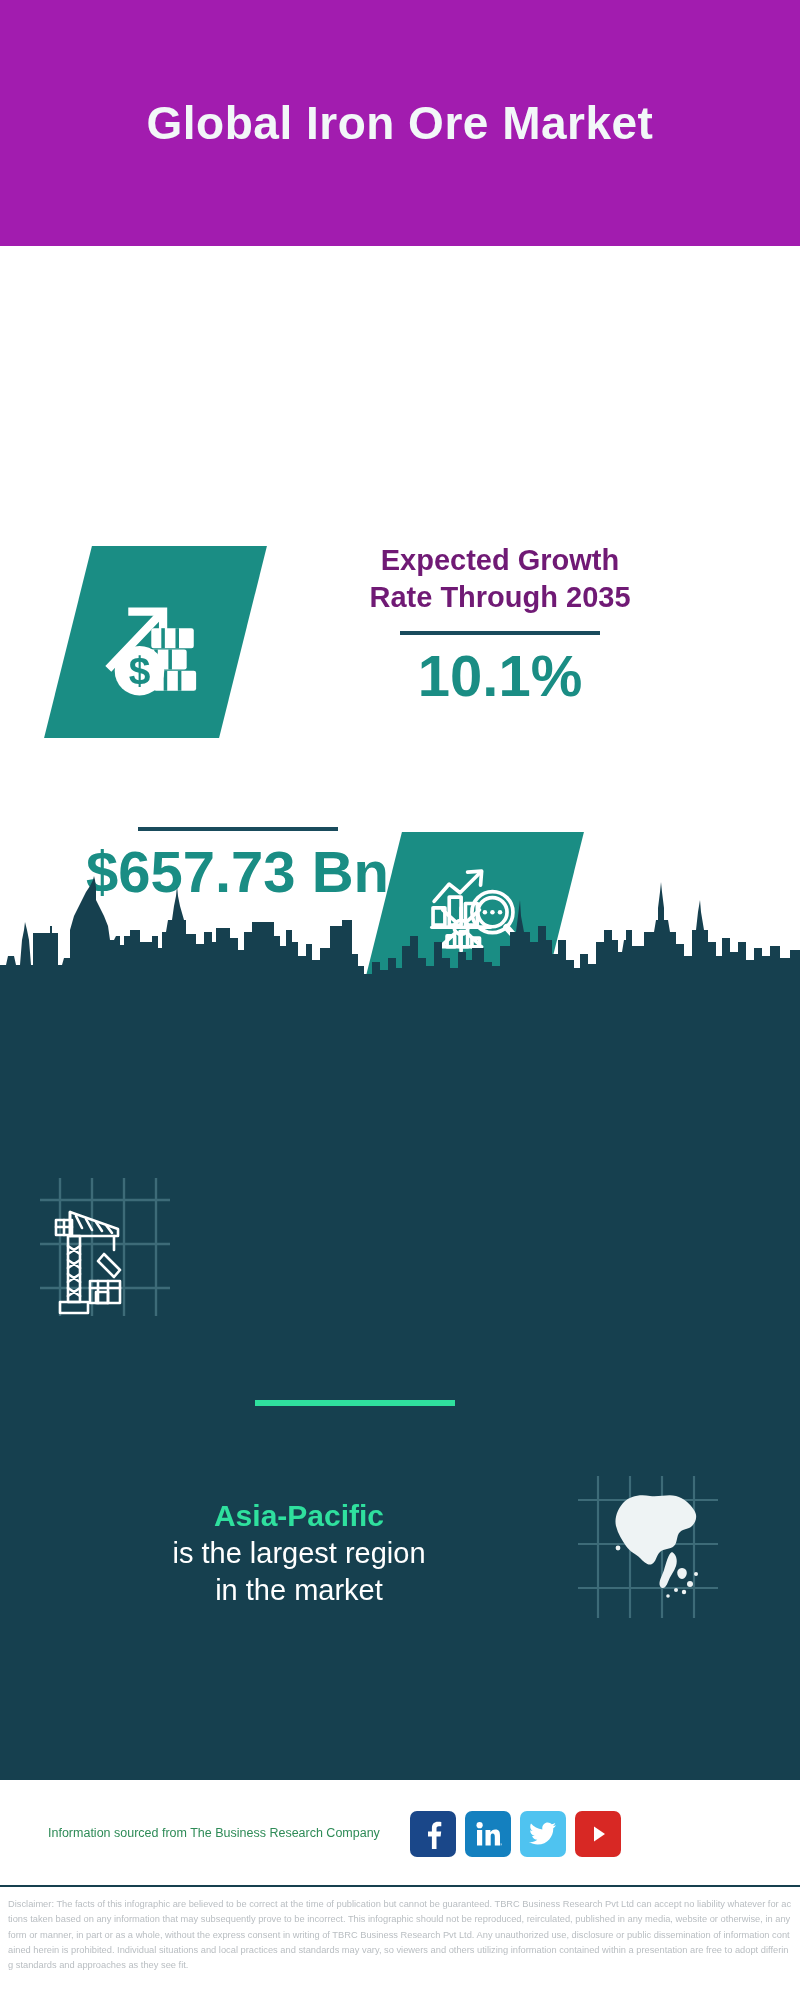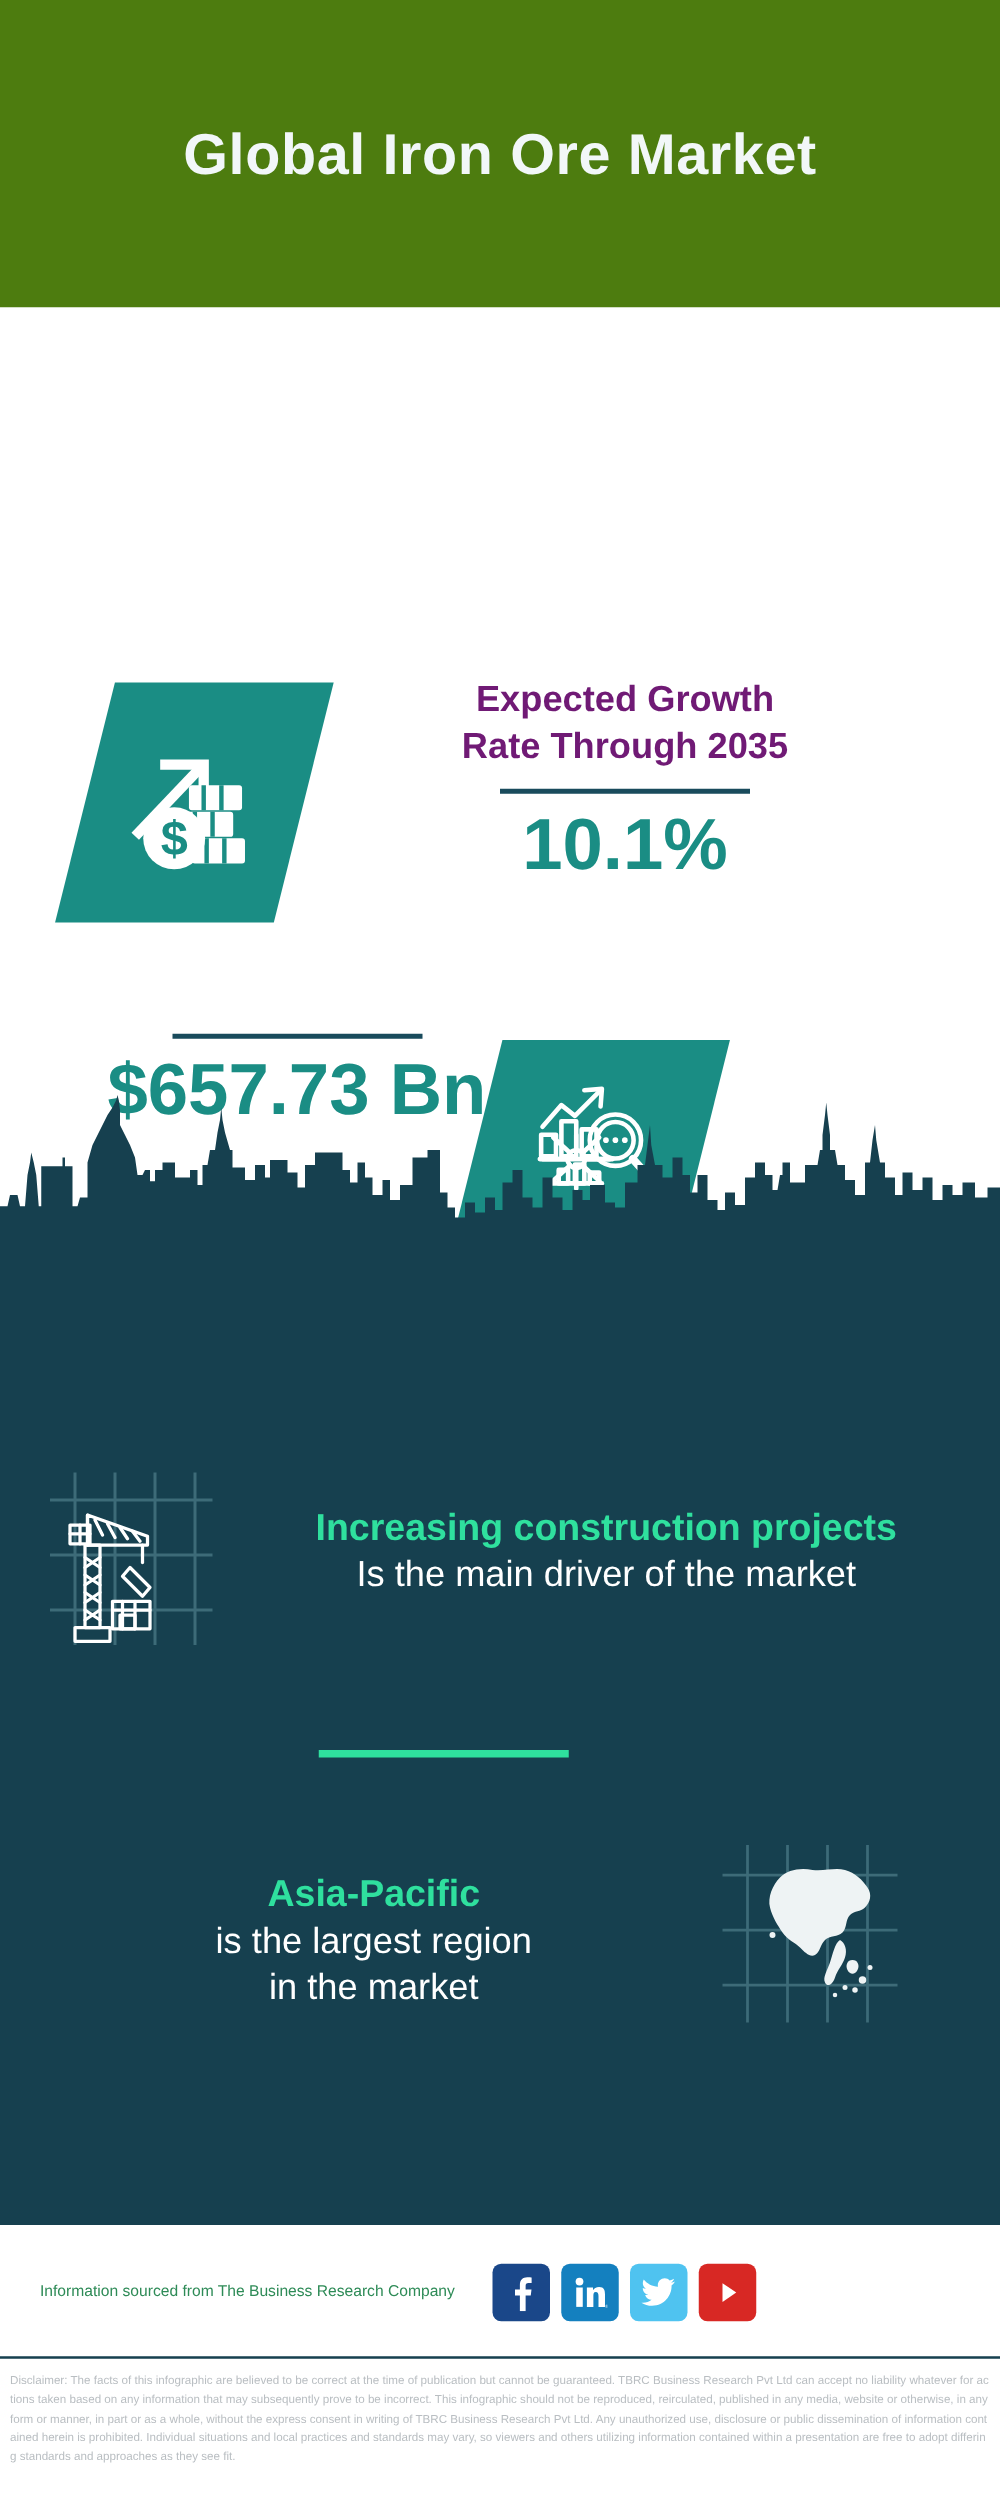--- a/index.html
+++ b/index.html
@@ -6,21 +6,21 @@
   html,body{ background:#ffffff; }
   body{
     width:800px; height:2000px; position:relative; overflow:hidden;
     font-family:"Liberation Sans", sans-serif;
     background:#ffffff;
   }
 
   
   .header{
     position:absolute; left:0; top:0; width:800px; height:246px;
-    background:#4d7c0f;
+    background:#a21caf;
     display:flex; align-items:center; justify-content:center;
   }
   .header-title{
     color:#f2f7f8; font-size:46px; font-weight:bold; letter-spacing:.5px;
     text-align:center;
   }
 
   
   .white-zone{
     position:absolute; left:0; top:246px; width:800px; height:742px;
@@ -81,21 +81,21 @@
     position:absolute; left:255px; top:412px; width:200px; height:6px;
     background:#2fe09e;
   }
 
   
   .footer{
     position:absolute; left:0; top:1782px; width:800px; height:105px;
     background:#ffffff; border-bottom:2px solid #16404f;
     display:flex; align-items:center;
   }
-  .footer-text{ margin-left:32px; width:350px; }
+  .footer-text{ margin-left:48px; width:350px; }
   .footer-line{
     color:#2e8b57; font-size:12.5px; line-height:1.65; display:block;
   }
   .socials{ display:flex; align-items:center; gap:9px; margin-left:12px; }
   .s-icon{
     width:46px; height:46px; border-radius:7px;
     display:flex; align-items:center; justify-content:center;
   }
   .s-fb{ background:#1a4789; }
   .s-li{ background:#1480bf; }
@@ -243,24 +243,20 @@
             <path d="M68 90 L80 98 M68 98 L80 90 M68 104 L80 112 M68 112 L80 104
                      M68 118 L80 126 M68 126 L80 118 M68 132 L80 140 M68 140 L80 132"></path>
             <rect x="60" y="146" width="28" height="11"></rect>
             <path d="M114 80 L114 94"></path>
             <path d="M104 98 L120 114 L114 121 L98 105 Z"></path>
             <rect x="90" y="125" width="30" height="22"></rect>
             <path d="M90 132 L120 132 M98 125 L98 147 M108 125 L108 147"></path>
             <rect x="96" y="136" width="12" height="11"></rect>
           </g>
         </svg>
-      </div>
-      <div class="row-text">
-        <span class="hl">Increasing construction projects</span>
-        <span class="sub">Is the main driver of the market</span>
       </div>
     </div>
 
     <div class="mid-rule"></div>
 
     <div class="row row-region">
       <div class="row-text" style="padding-left:40px;">
         <span class="hl">Asia-Pacific</span>
         <span class="sub">is the largest region</span>
         <span class="sub">in the market</span>

